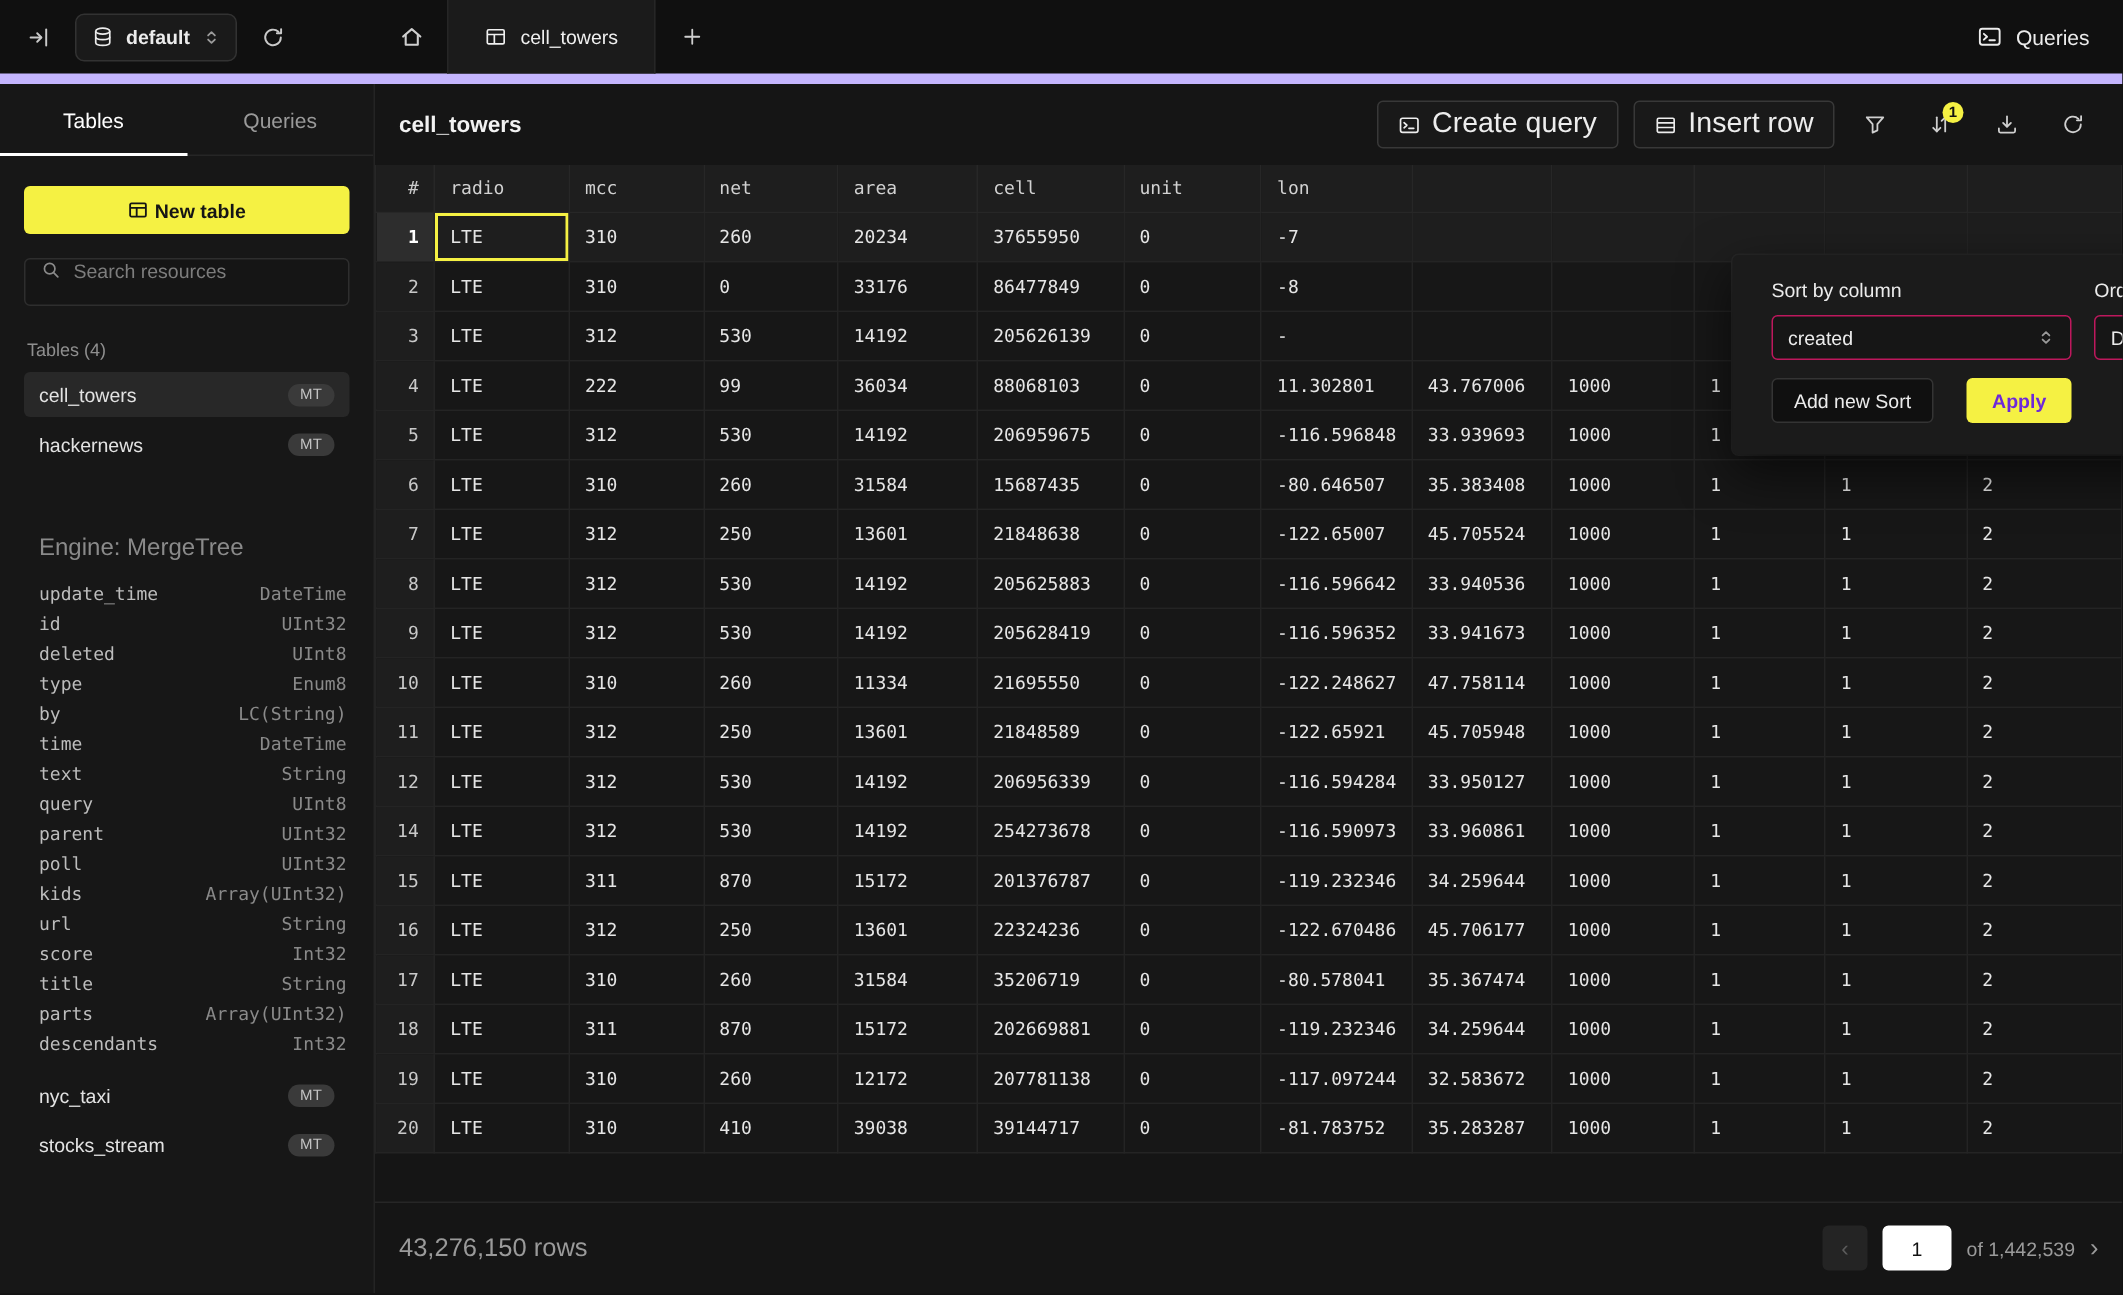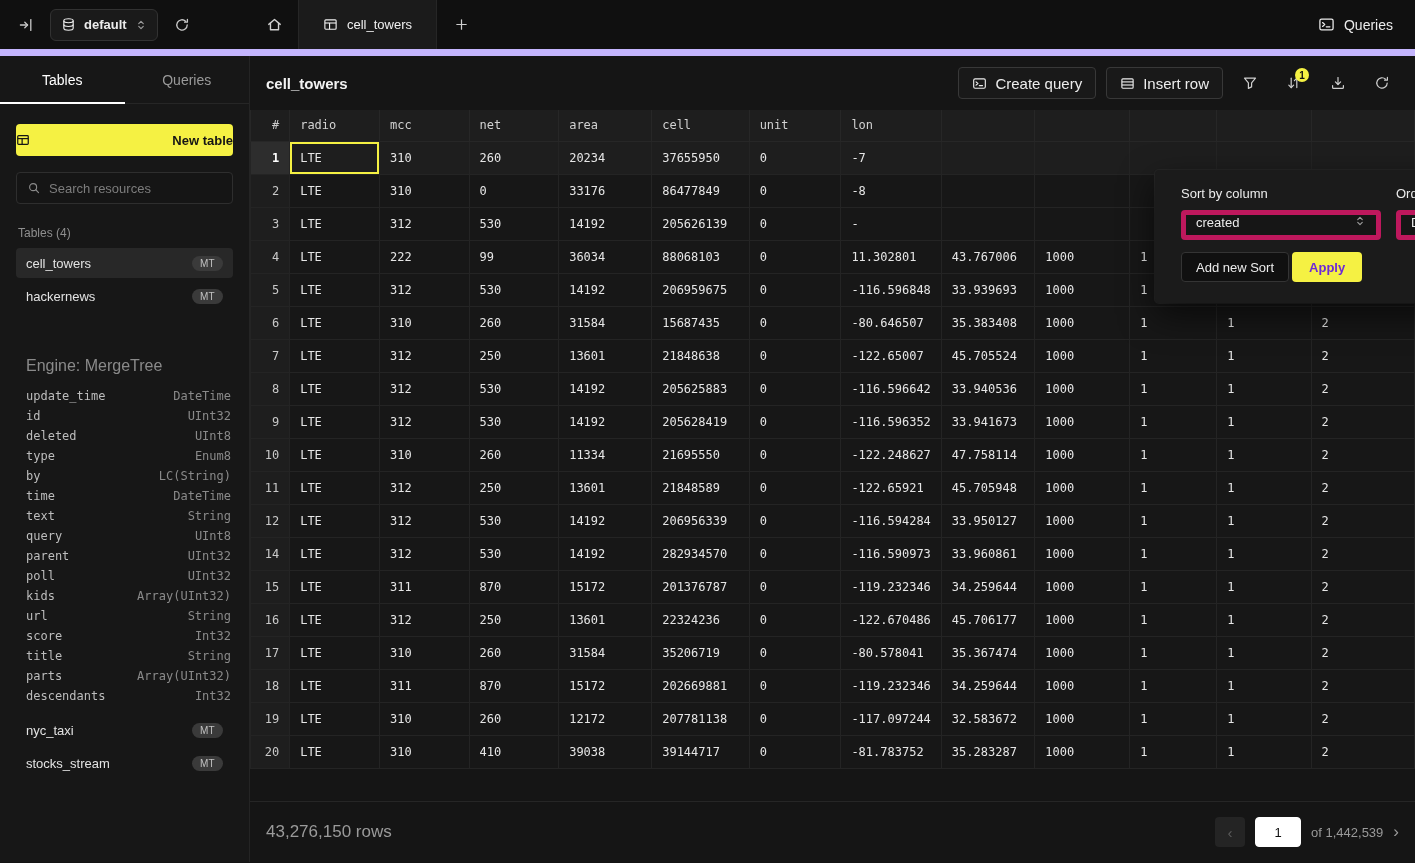--- a/index.html
+++ b/index.html
@@ -28,44 +28,44 @@
 
   
   .sidebar { width:250px; flex-shrink:0; background:#171717; border-right:1px solid #242424; display:flex; flex-direction:column; overflow:hidden; }
   .sidebar-tabs { display:flex; height:48px; border-bottom:1px solid #262626; flex-shrink:0; }
   .sidebar-tab { flex:1; display:flex; align-items:center; justify-content:center; font-size:14px; color:#9a9a9a;
                  position:relative; background:none; border:none; cursor:pointer; }
   .sidebar-tab.active { color:#ffffff; }
   .sidebar-tab.active::after { content:""; position:absolute; left:0; right:0; bottom:-1px; height:2px; background:#ffffff; }
   .sidebar-body { padding:20px 16px 10px; overflow:hidden; }
   .new-table-btn { width:100%; height:32px; background:var(--yellow); color:#151515; border:none; border-radius:4px;
-                   font-size:13px; font-weight:700; display:flex; align-items:center; justify-content:space-between; gap:4px;
+                   font-size:13px; font-weight:700; display:flex; align-items:center; justify-content:center; gap:4px;
                    font-family:"Liberation Sans",sans-serif; cursor:pointer; }
-  .search-box { margin-top:16px; height:32px; border:1px solid #2e2e2e; border-radius:4px; display:flex; align-items:center;
+  .search-box { margin-top:16px; height:32px; border:1px solid #2e2e2e; border-radius:4px; display:flex; align-items:flex-start;
                 gap:8px; padding:0 10px; color:#8a8a8a; background:#151515; }
   .search-box input { flex:1; min-width:0; background:none; border:none; outline:none; color:#dddddd; font-size:13px; }
   .search-box input::placeholder { color:#7d7d7d; }
   .section-label { margin-top:22px; margin-bottom:8px; font-size:12px; color:#8f8f8f; padding-left:2px; }
   .table-item { height:30px; display:flex; align-items:center; justify-content:space-between; padding:0 10px;
                 border-radius:4px; font-size:13px; color:#e3e3e3; cursor:pointer; margin-top:3px; }
   .table-item.selected { background:#282828; }
   .badge { font-size:10px; background:#3a3a3a; color:#c2c2c2; border-radius:9px; padding:2px 8px; letter-spacing:.3px; }
   .engine-line { font-size:16px; color:#8a8a8a; padding:4px 10px 8px;margin-top:42px; }
   .schema-list { padding:0 2px 6px 10px; }
   .schema-row { display:flex; justify-content:space-between; align-items:flex-end; height:20px; font-size:12px; }
   .schema-row .n { color:#bdbdbd; }
   .schema-row .t { color:#8a8a8a; }
 
   
   .main { flex:1; min-width:0; display:flex; flex-direction:column; background:#151515; position:relative; }
   .main-header { height:54px; display:flex; align-items:center; padding:0 16px; flex-shrink:0; }
   .main-title { font-size:15px; font-weight:700; color:#f2f2f2; }
   .toolbar { margin-left:auto; display:flex; align-items:center; gap:10px; }
   .tool-btn { height:32px; display:flex; align-items:center; gap:8px; padding:0 13px; background:#191919;
-              border:1px solid #383838; border-radius:4px; color:#ededed; font-size:15px; cursor:pointer;
+              border:1px solid #383838; border-radius:4px; color:#ededed; font-size:19px; cursor:pointer;
               font-family:"Liberation Sans",sans-serif; }
   .tool-icon { width:34px; height:32px; background:none; border:none; color:#cfcfcf; position:relative;
                display:flex; align-items:center; justify-content:center; cursor:pointer; }
   .sort-count { position:absolute; top:1px; right:2px; width:14px; height:14px; border-radius:50%;
                 background:var(--yellow); color:#111; font-size:10px; font-weight:700;
                 display:flex; align-items:center; justify-content:center; }
 
   
   .grid-wrap { flex:1; overflow:hidden; }
   table.grid { border-collapse:collapse; table-layout:fixed;
@@ -89,25 +89,25 @@
   .pager-total { color:#9a9a9a; font-size:13px; }
   .pager-next { background:none; border:none; color:#9a9a9a; font-size:17px; cursor:pointer; }
 
   
   .sort-popup { position:absolute; top:114px; left:905px; width:510px; height:133px; background:#1b1b1b;
                 box-shadow:0 12px 34px rgba(0,0,0,.6), 0 0 0 1px #272727; border-radius:4px 0 0 4px;
                 padding:16px 0 0 26px; z-index:50; }
   .popup-cols { display:flex; align-items:flex-start; }
   .popup-col2 { margin-left:15px; }
   .popup-label { font-size:13px; color:#ececec; margin-bottom:9px; }
-  .popup-select { width:200px; height:30px; border:5px solid #be185d; border-radius:4px; background:#161616;
-                  display:flex; justify-content:space-between; padding:0 10px;
+  .popup-select { width:200px; height:30px; border:1px solid #be185d; border-radius:4px; background:#161616;
+                  display:flex; align-items:center; justify-content:space-between; padding:0 10px;
                   font-size:13px; color:#ececec; cursor:pointer; }
   .popup-select .chev { color:#9a9a9a; }
-  .popup-actions { display:flex; gap:3px; margin-top:12px; }
+  .popup-actions { display:flex; gap:22px; margin-top:12px; }
   .add-sort-btn { height:30px; padding:0 14px; background:#101010; border:1px solid #343434; border-radius:4px;
                   color:#ececec; font-size:13px; cursor:pointer; font-family:"Liberation Sans",sans-serif; }
   .apply-btn { height:30px; padding:0 17px; background:var(--yellow); border:none; border-radius:4px;
                color:#6d28d9; font-size:13px; font-weight:700; cursor:pointer; font-family:"Liberation Sans",sans-serif; }
 </style>
 </head>
 <body>
 
 <header class="topbar">
   <div class="topbar-left">
@@ -584,21 +584,21 @@
               <td>1</td>
               <td>1</td>
               <td>2</td>
             </tr>
             <tr>
               <td class="num">14</td>
               <td>LTE</td>
               <td>312</td>
               <td>530</td>
               <td>14192</td>
-              <td>282934570</td>
+              <td>254273678</td>
               <td>0</td>
               <td>-116.590973</td>
               <td>33.960861</td>
               <td>1000</td>
               <td>1</td>
               <td>1</td>
               <td>2</td>
             </tr>
             <tr>
               <td class="num">15</td>

